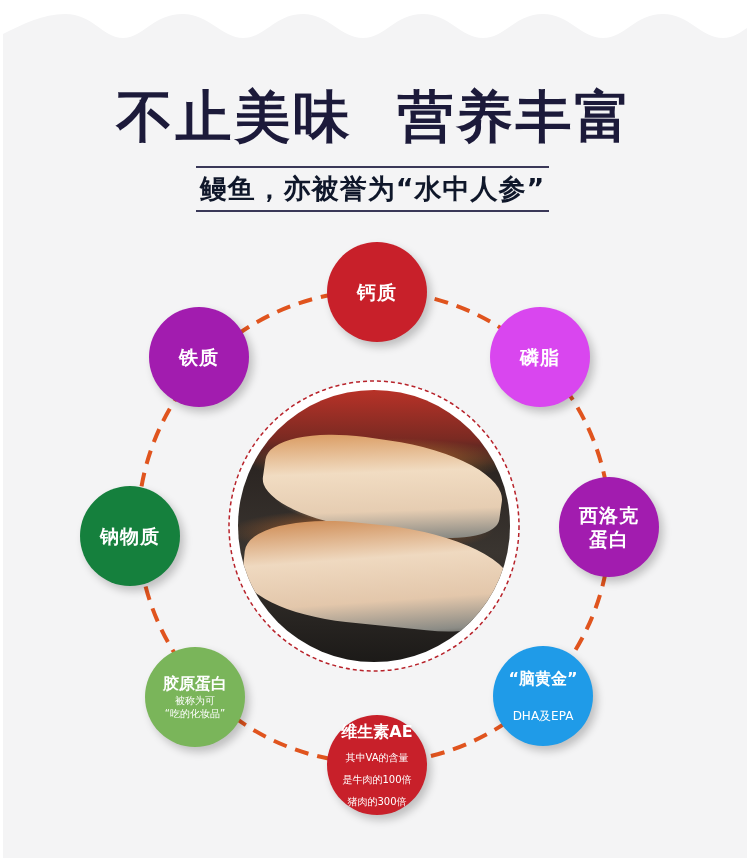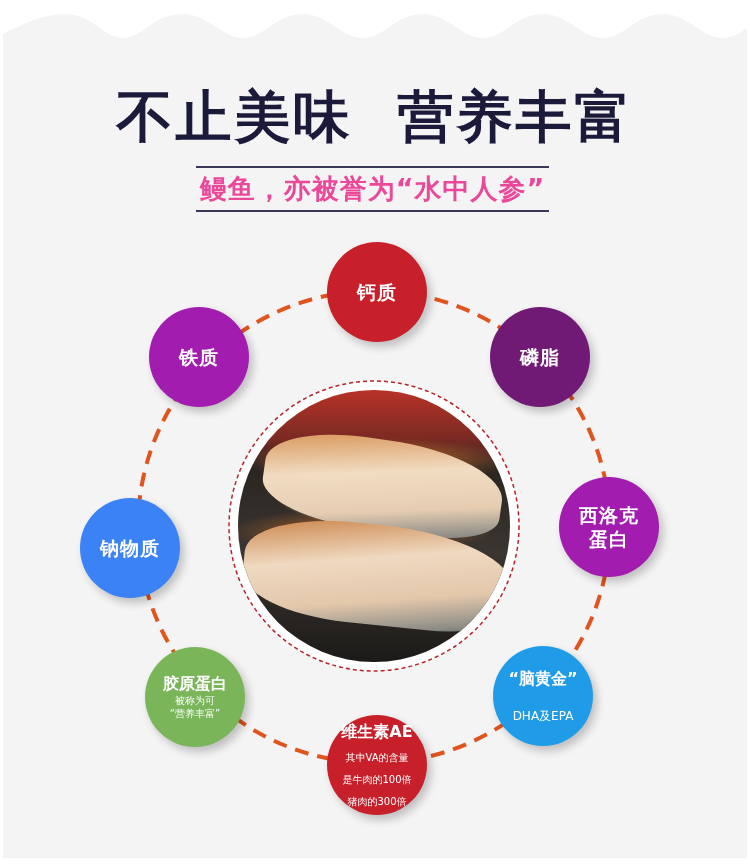--- a/index.html
+++ b/index.html
@@ -15,21 +15,21 @@
   .title {
     position: absolute; left: 0; top: 80px; width: 750px; text-align: center;
     font-size: 56px; font-weight: bold; color: #1c1a3a; letter-spacing: 3px;
     white-space: pre;
   }
   .rule {
     position: absolute; left: 196px; width: 353px; height: 2px; background: #3a3858;
   }
   .subtitle {
     position: absolute; left: 196px; top: 171px; width: 353px; text-align: center;
-    font-size: 27px; font-weight: bold; color: #ec4899; letter-spacing: 1px;
+    font-size: 27px; font-weight: bold; color: #0f172a; letter-spacing: 1px;
     white-space: nowrap;
   }
   .ring {
     position: absolute; left: 0; top: 0;
   }
   .center-photo {
     position: absolute; left: 238px; top: 390px; width: 272px; height: 272px;
     border-radius: 50%; overflow: hidden;
     background:
       radial-gradient(ellipse 60% 18% at 55% 38%, #f3e6d4 0%, #e8c8a0 40%, rgba(0,0,0,0) 70%),
@@ -83,21 +83,21 @@
 
 <div class="center-photo">
   <div class="glaze1"></div>
   <div class="glaze2"></div>
 </div>
 
 <div class="node" style="left:327px; top:242px; background:#c8202a;">
   <span class="main">钙质</span>
 </div>
 
-<div class="node" style="left:490px; top:307px; background:#701a75;">
+<div class="node" style="left:490px; top:307px; background:#d946ef;">
   <span class="main">磷脂</span>
 </div>
 
 <div class="node" style="left:559px; top:477px; background:#a21caf;">
   <span class="main">西洛克</span>
   <span class="main">蛋白</span>
 </div>
 
 <div class="node" style="left:493px; top:646px; background:#1f9be8;">
   <span class="main small">“脑黄金”</span>
@@ -107,22 +107,22 @@
 <div class="node" style="left:327px; top:715px; background:#c8202a;gap:9px;">
   <span class="main small">维生素AE</span>
   <span class="sub">其中VA的含量</span>
   <span class="sub">是牛肉的100倍</span>
   <span class="sub">猪肉的300倍</span>
 </div>
 
 <div class="node" style="left:145px; top:647px; background:#7ab55a;">
   <span class="main small">胶原蛋白</span>
   <span class="sub">被称为可</span>
-  <span class="sub">“营养丰富”</span>
+  <span class="sub">“吃的化妆品”</span>
 </div>
 
-<div class="node" style="left:80px; top:498px; background:#3b82f6;">
+<div class="node" style="left:80px; top:486px; background:#15803d;">
   <span class="main">钠物质</span>
 </div>
 
 <div class="node" style="left:149px; top:307px; background:#a21caf;">
   <span class="main">铁质</span>
 </div>
 
 </body></html>

